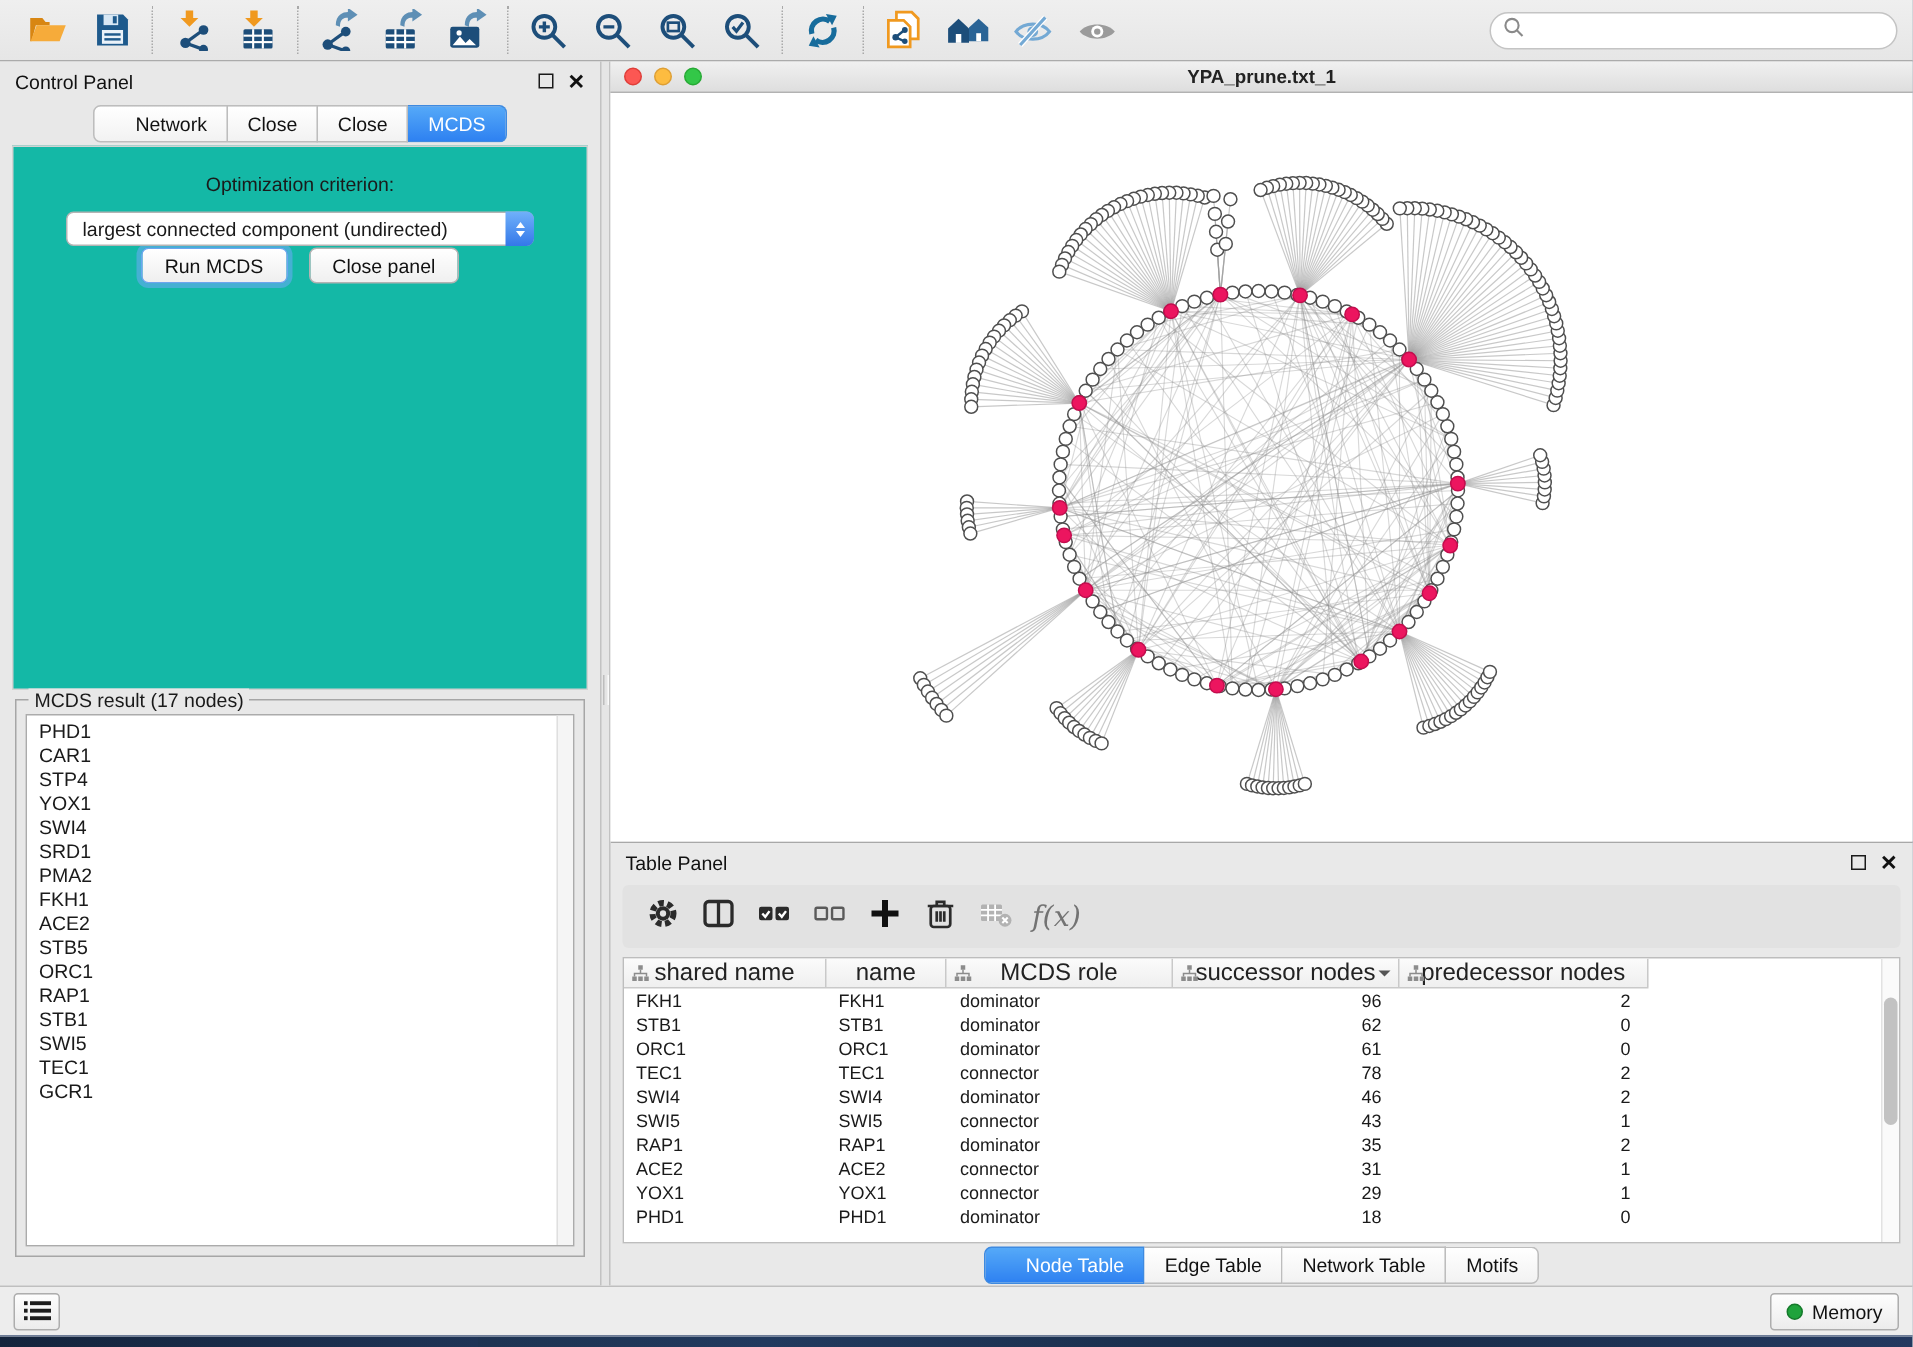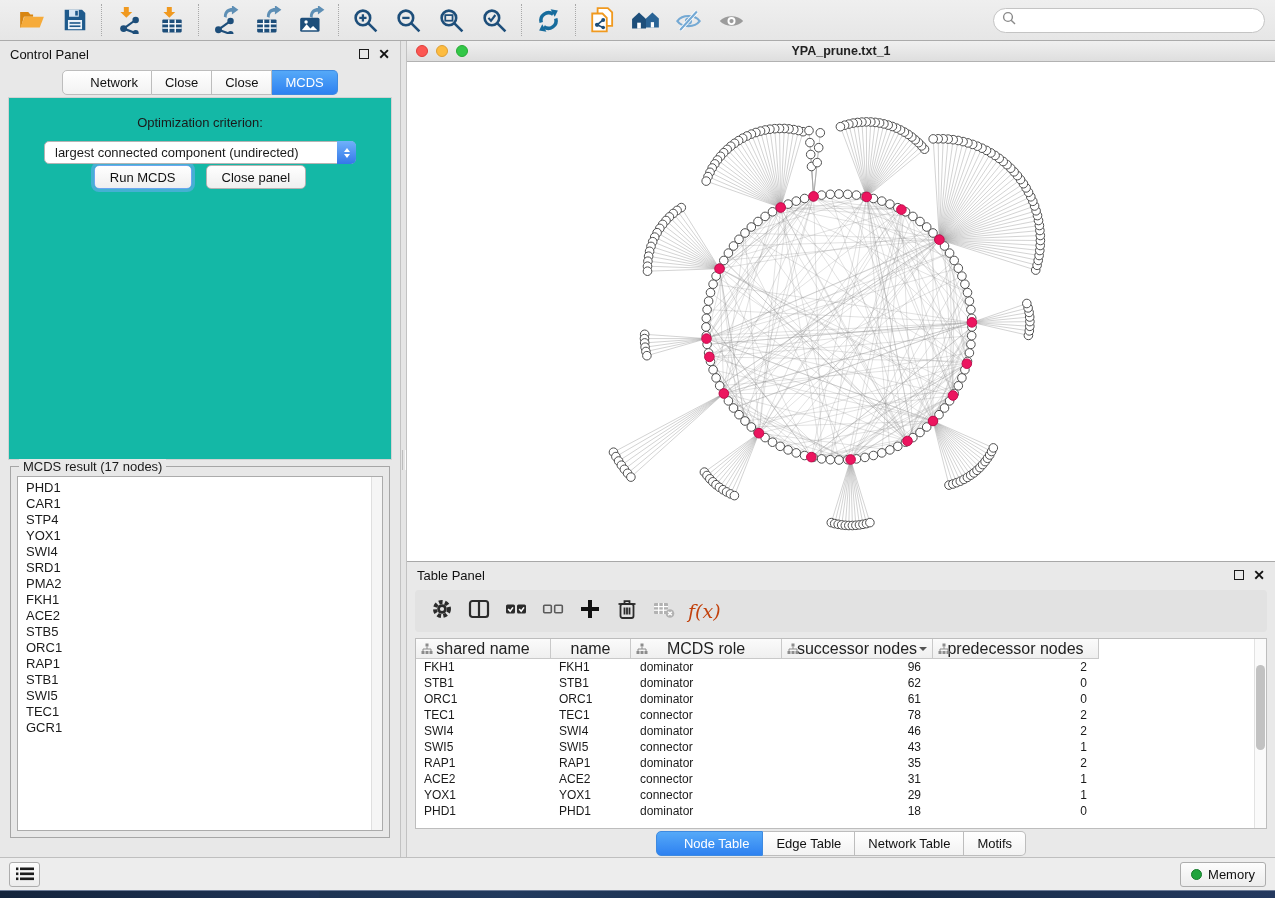--- a/index.html
+++ b/index.html
@@ -56,21 +56,21 @@
   .light.red { background:#FC5753; border:1px solid #DF3E39; }
   .light.yellow { background:#FDBC40; border:1px solid #DE9F34; }
   .light.green { background:#33C748; border:1px solid #27AA35; }
   .net-title { position:absolute; left:0; right:0; text-align:center; font-size:12.5px; font-weight:600; color:#222; }
   .net-canvas { flex:1; background:#fff; position:relative; }
   .net-canvas svg { position:absolute; inset:0; }
   
   .table-panel { flex:1; display:flex; flex-direction:column; background:#E9E9E9; min-height:0; }
   .tp-toolbar { margin:2px 8px 6px; height:42px; flex:0 0 42px; background:#E2E2E2; border-radius:4px; display:flex; align-items:center; padding:0 12px; gap:7px; }
   .tp-btn { width:30px; height:30px; display:flex; align-items:center; justify-content:center; }
-  .fx-label { font-family:"DejaVu Serif", serif; font-style:italic; font-size:19px; color:#c2410c; padding-left:2px; }
+  .fx-label { font-family:"DejaVu Serif", serif; font-style:italic; font-size:19px; color:#737373; padding-left:2px; }
   .table-wrap { margin:0 8px; flex:1; background:#fff; border:1px solid #BDBDBD; position:relative; overflow:hidden; }
   .thead { display:flex; height:20px; width:683px; background:linear-gradient(#FBFBFB,#EFEFEF); border-bottom:1px solid #C9C9C9; }
   .th { position:relative; display:flex; align-items:center; justify-content:center; font-size:16px; color:#222; border-right:1px solid #C9C9C9; }
   .th .hier { position:absolute; left:5px; top:4px; }
   .sort-chev { position:absolute; right:5px; top:8px; width:0; height:0; border-left:4px solid transparent; border-right:4px solid transparent; border-top:4px solid #555; }
   .c0{width:135px;} .c1{width:80px;} .c2{width:151px;} .c3{width:151px;} .c4{width:166px;}
   .tr { display:flex; height:16px; align-items:center; font-size:12px; }
   .td { overflow:hidden; white-space:nowrap; }
   .td.c0,.td.c1 { padding-left:8px; } .td.c2 { padding-left:9px; }
   .td.c3,.td.c4 { text-align:right; padding-right:12px; }

